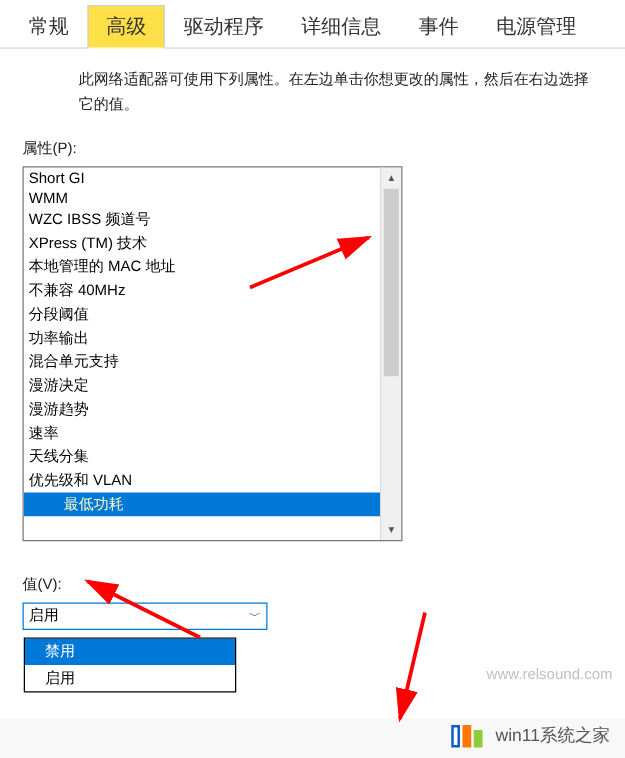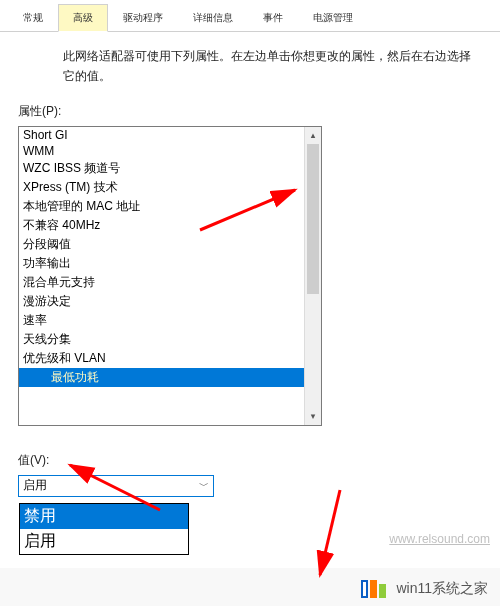--- a/index.html
+++ b/index.html
@@ -1,20 +1,20 @@
 <!DOCTYPE html>
 <html><head>
   <meta charset="utf-8">
   <style>
     * { margin: 0; padding: 0; box-sizing: border-box; font-family: "Microsoft YaHei", "SimSun", sans-serif; }
     body { width: 500px; height: 606px; background: #f8f8f8; position: relative; overflow: hidden; }
 
     .tabs { display: flex; padding: 4px 8px 0; background: #fff; border-bottom: 1px solid #d0d0d0; }
-    .tab { padding: 6px 14px; font-size: 10px; color: #333; cursor: pointer; border: 1px solid transparent; border-bottom: none; }
-    .tab.active { background: #fef9c3; border: 1px solid #d0d0d0; border-bottom: 1px solid #fff; margin-bottom: -1px; }
+    .tab { padding: 6px 14px; font-size: 16px; color: #333; cursor: pointer; border: 1px solid transparent; border-bottom: none; }
+    .tab.active { background: #fde047; border: 1px solid #d0d0d0; border-bottom: 1px solid #fff; margin-bottom: -1px; }
 
     .panel { padding: 14px 18px; background: #fff; height: calc(100% - 70px); }
     .desc { font-size: 12px; line-height: 1.7; color: #222; margin-bottom: 16px; margin-left: 45px; }
 
     .body-row { display: flex; gap: 26px; flex-direction: column; }
 
     .props-col { flex: 0 0 260px; }
     .label { font-size: 12px; margin-bottom: 6px; color: #222; display:block; }
 
     .listbox { width: 304px; height: 300px; border: 1px solid #7a7a7a; background: #fff; position: relative; overflow: hidden; display:flex; }
@@ -23,37 +23,37 @@
     .listbox-item.selected { background: #0078d7; color: #fef9c3; padding-left: 32px; }
     .scroll-col { width: 17px; background: #f0f0f0; display:flex; flex-direction:column; border-left:1px solid #dcdcdc; }
     .scroll-btn { height: 17px; display:flex; align-items:center; justify-content:center; font-size: 9px; color:#555; }
     .scroll-track { flex:1; position:relative; }
     .scroll-thumb { position:absolute; left:2px; right:2px; top:0; height: 150px; background:#cdcdcd; }
 
     .value-col { flex: 1; position: relative; }
     .combo { width: 196px; height: 22px; border: 1px solid #0078d7; background: #fff; display:flex; align-items:center; font-size:12px; padding-left:4px; position: relative; }
     .combo-arrow { position:absolute; right:4px; font-size:10px; color:#555; }
     .dropdown-list { position:absolute; top: 27px; left:0; width:170px; border:1px solid #000; background:#fff; }
-    .dropdown-item { font-size:16px; padding:2px 4px; cursor:pointer; }
+    .dropdown-item { font-size:12px; padding:2px 16px; cursor:pointer; }
     .dropdown-item.highlight { background:#0078d7; color:#fff; }
 
     .arrow-svg { position: absolute; pointer-events: none; }
     .arrow1 { left: 195px; top: 175px; }
     .arrow2 { left: 60px; top: 455px; }
     .arrow3 { left: 310px; top: 485px; }
 
     .footer { position:absolute; bottom:8px; right:12px; display:flex; align-items:center; gap:10px; }
     .footer-logo { display:flex; gap:2px; align-items:flex-end; }
     .footer-logo span { width:7px; }
     .footer-logo .b1 { height:18px; background:#0a5ec5; border:2px solid #0a5ec5; background:#fff; }
     .footer-logo .b2 { height:18px; background:#ff7800; }
     .footer-logo .b3 { height:14px; background:#8fcc3b; }
     .footer-text { font-size:14px; color:#555; }
 
-    .watermark { position:absolute; right:10px; bottom:60px; font-size:12px; color:#c0c0c0;text-decoration:underline; }
+    .watermark { position:absolute; right:10px; bottom:60px; font-size:12px; color:#c0c0c0; }
   </style>
 </head>
 <body>
 
 <div class="tabs">
     <div class="tab">常规</div>
     <div class="tab active">高级</div>
     <div class="tab">驱动程序</div>
     <div class="tab">详细信息</div>
     <div class="tab">事件</div>
@@ -71,20 +71,21 @@
             <div class="listbox-item">Short GI</div>
             <div class="listbox-item">WMM</div>
             <div class="listbox-item">WZC IBSS 频道号</div>
             <div class="listbox-item">XPress (TM) 技术</div>
             <div class="listbox-item">本地管理的 MAC 地址</div>
             <div class="listbox-item">不兼容 40MHz</div>
             <div class="listbox-item">分段阈值</div>
             <div class="listbox-item">功率输出</div>
             <div class="listbox-item">混合单元支持</div>
             <div class="listbox-item">漫游决定</div>
+            <div class="listbox-item">漫游趋势</div>
             <div class="listbox-item">速率</div>
             <div class="listbox-item">天线分集</div>
             <div class="listbox-item">优先级和 VLAN</div>
             <div class="listbox-item selected">最低功耗</div>
           </div>
         <div class="scroll-col">
           <div class="scroll-btn">▴</div>
           <div class="scroll-track">
             <div class="scroll-thumb"></div>
           </div>

